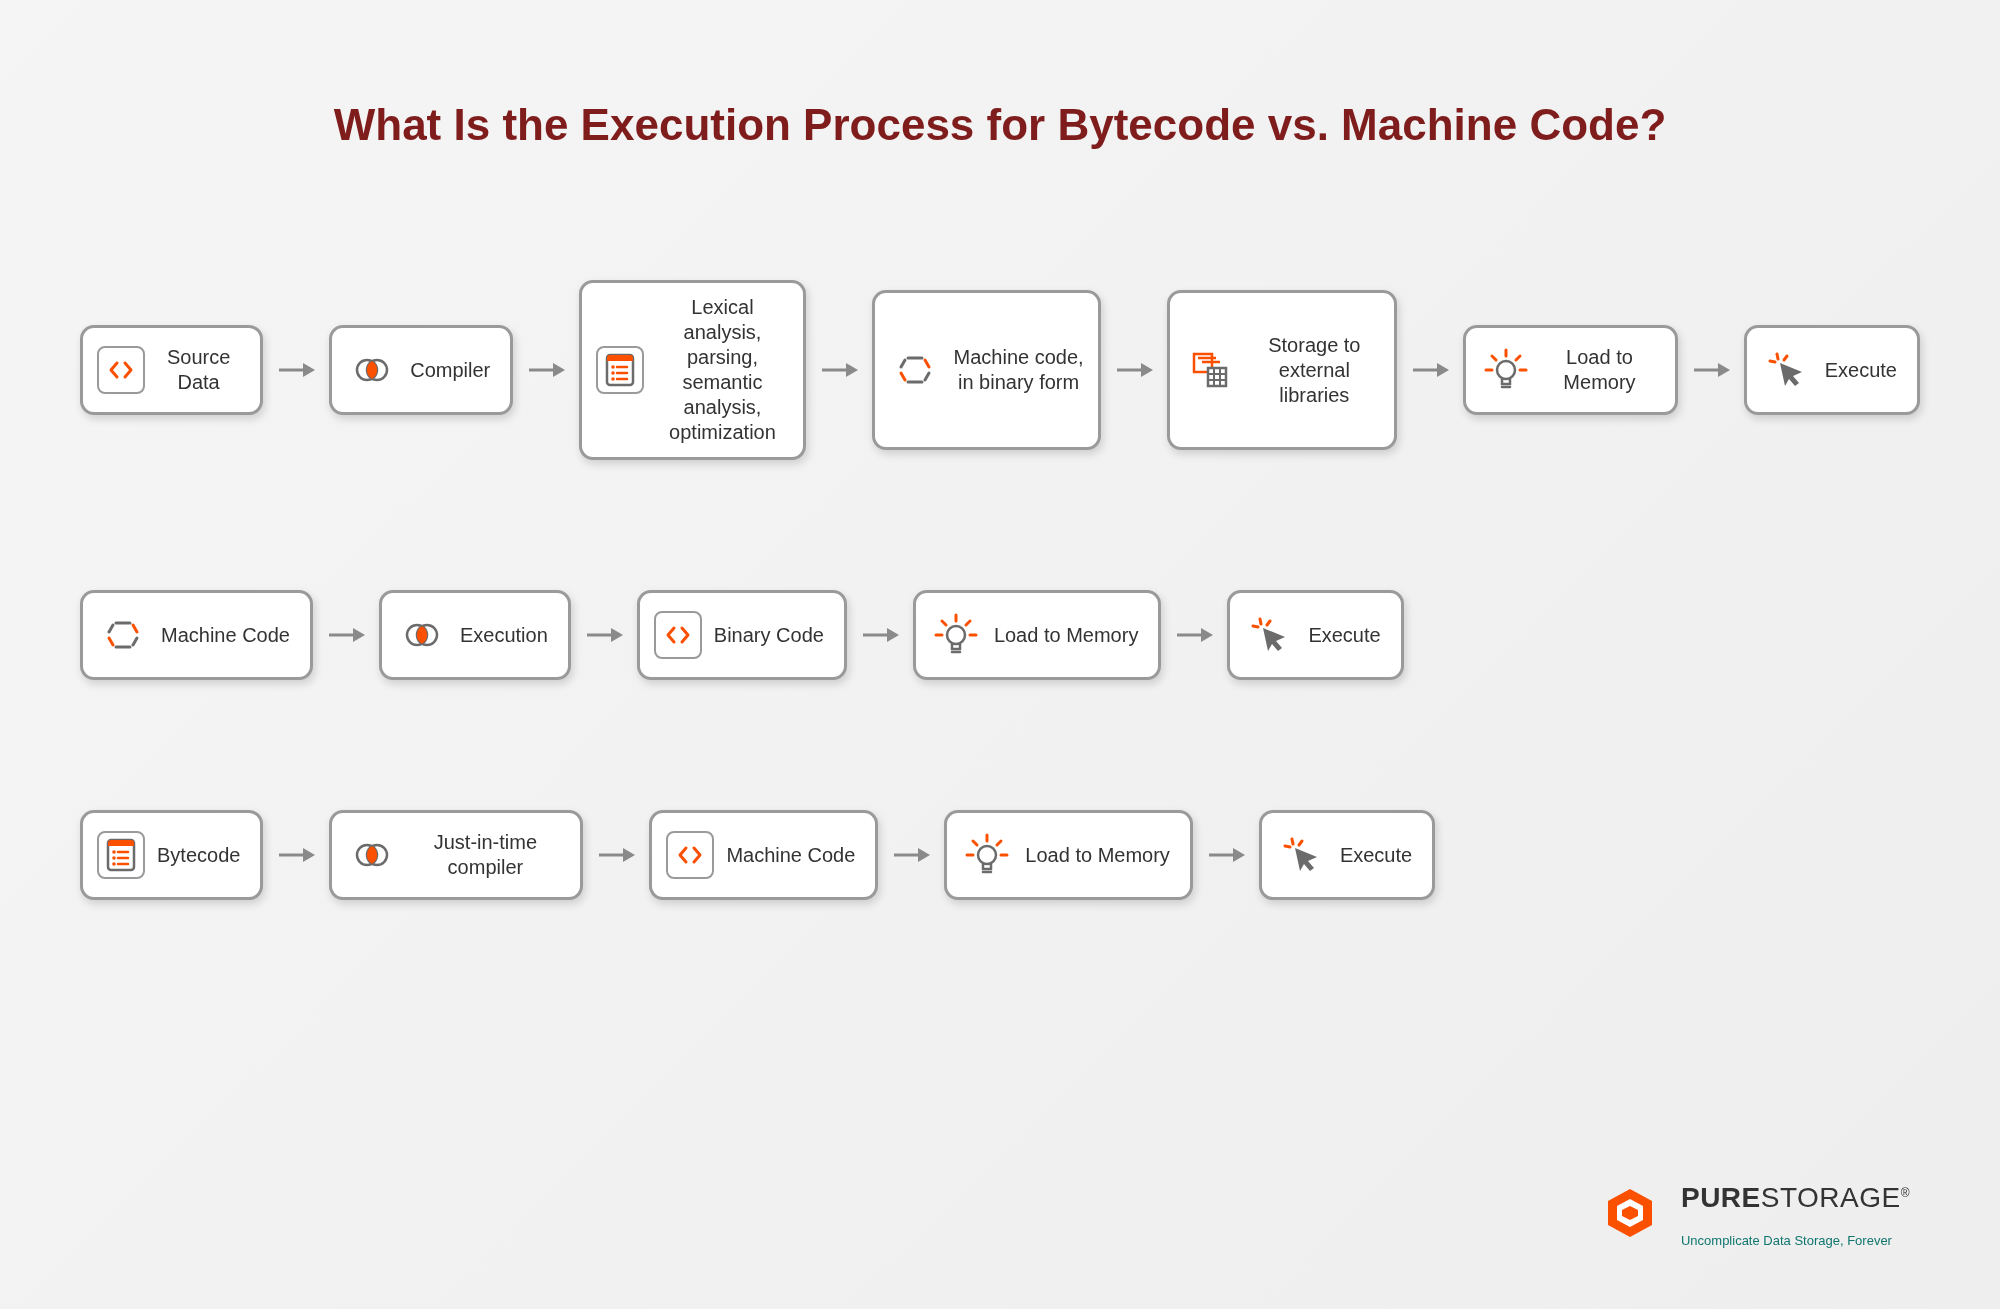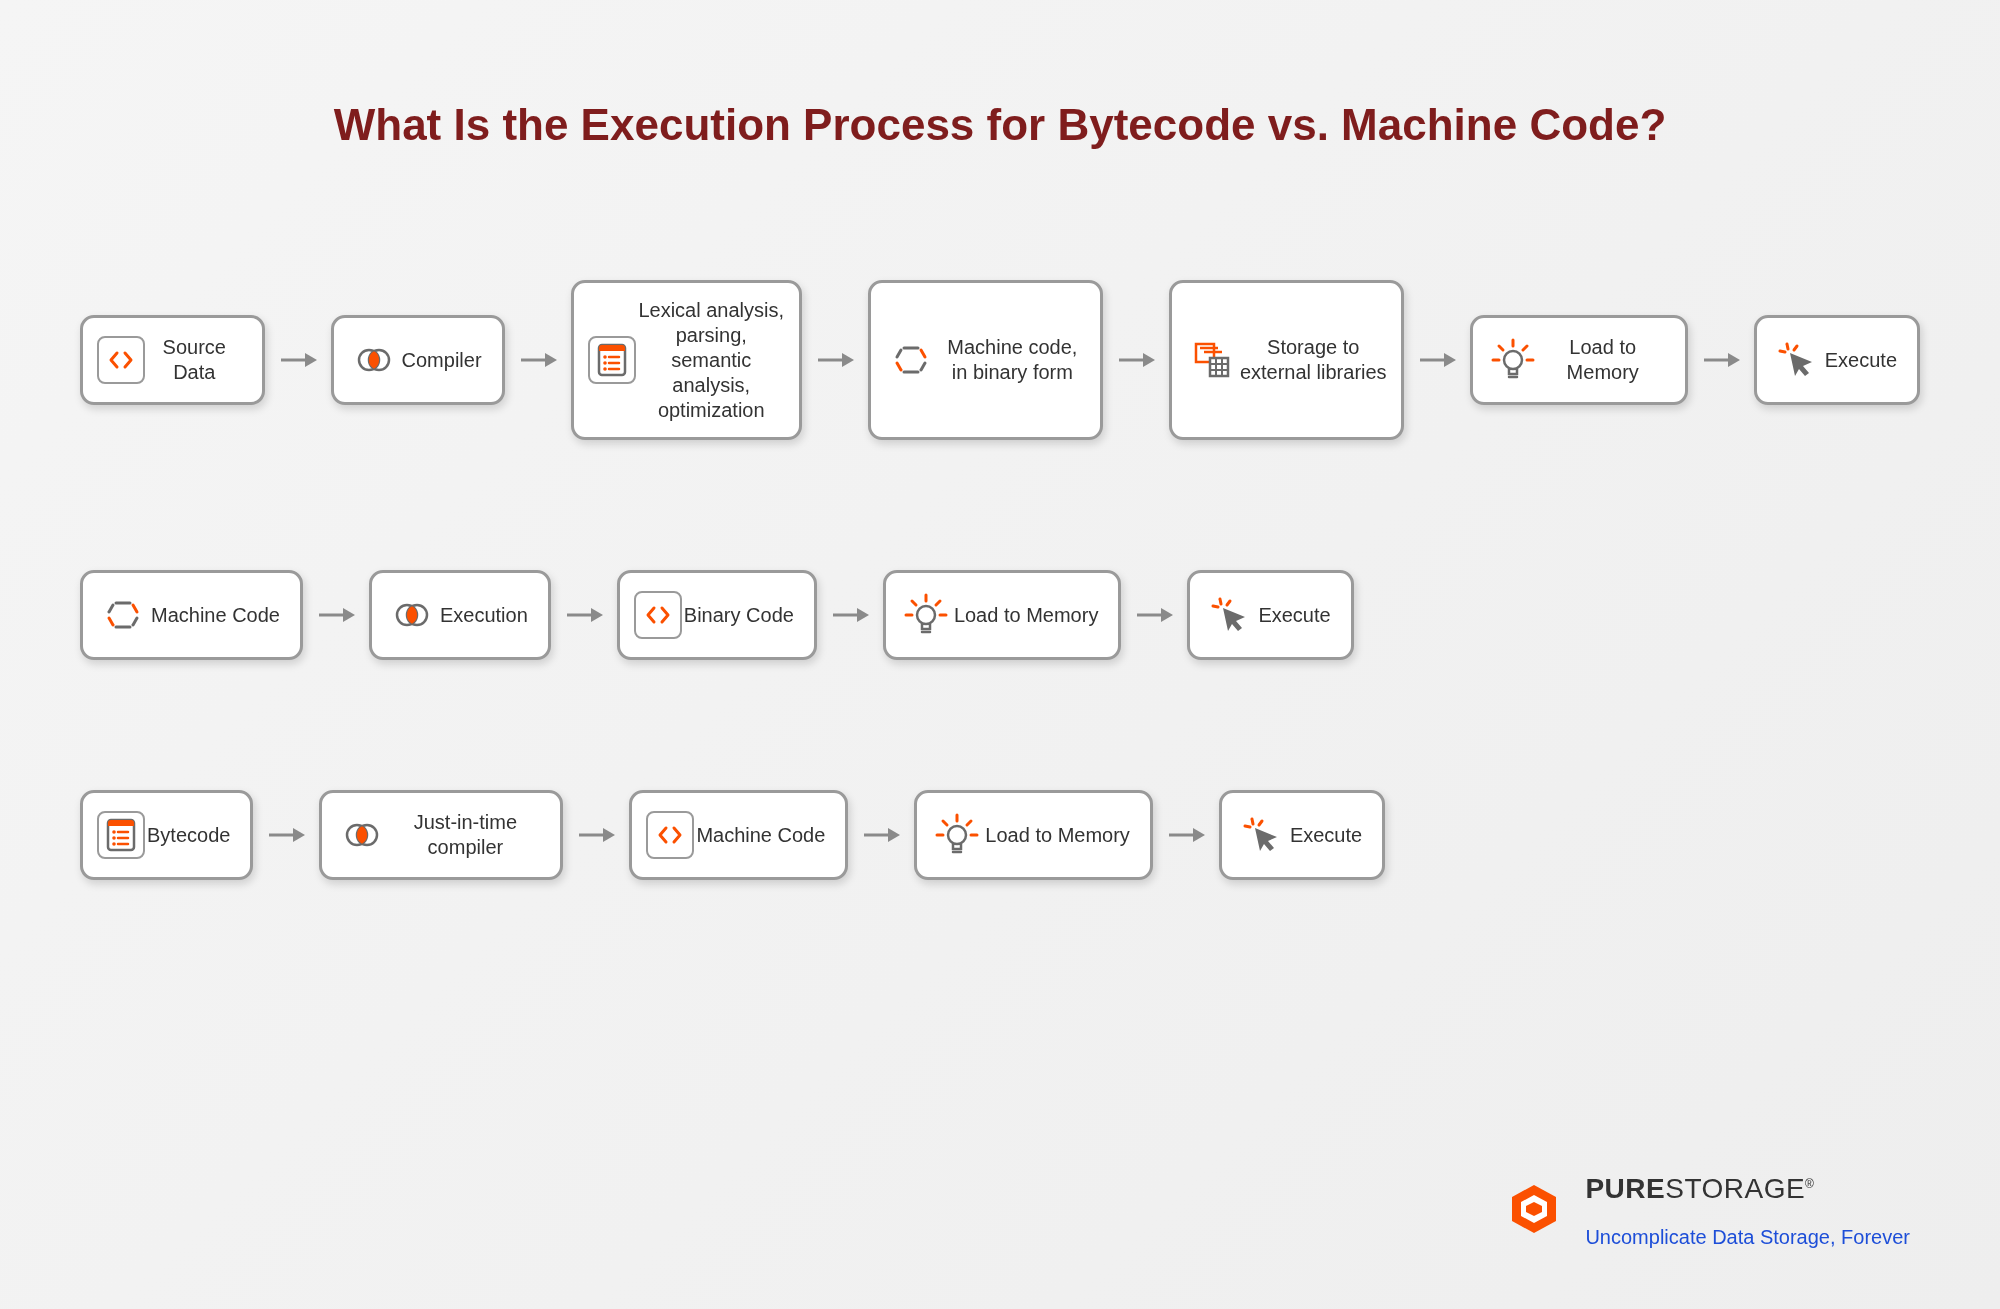--- a/index.html
+++ b/index.html
@@ -22,21 +22,21 @@
   }
   .row {
     display: flex;
     align-items: center;
     gap: 14px;
     margin-bottom: 130px;
   }
   .node {
     display: flex;
     align-items: center;
-    gap: 2px;
+    gap: 12px;
     background: #fff;
     border: 3px solid #9a9a9a;
     border-radius: 14px;
     padding: 12px 20px 12px 14px;
     min-height: 90px;
     box-shadow: 2px 4px 8px rgba(0,0,0,0.15);
     justify-content: center;
   }
   .node.tall { min-height: 160px; padding-right:14px;}
   .icon-box {
@@ -71,21 +71,21 @@
     bottom: 60px;
     display: flex;
     align-items: center;
     gap: 24px;
   }
   .footer-text { line-height:1.2; }
   .brand-main { font-size: 28px; letter-spacing: 0.5px; color:#333;}
   .brand-main .b1 { font-weight: 800; }
   .brand-main .b2 { font-weight: 400; }
   .brand-main .reg { font-size: 12px; vertical-align: super; }
-  .brand-tag { font-size: 20px; color:#1d4ed8;margin-top:19px; }
+  .brand-tag { font-size: 13px; color:#0f766e;margin-top:19px; }
   svg { overflow: visible; }
 </style>
 </head>
 <body>
 
 <h1 class="title">What Is the Execution Process for Bytecode vs. Machine Code?</h1>
 
 <div id="rows-container">
     <div class="row">
       <div class="node">

